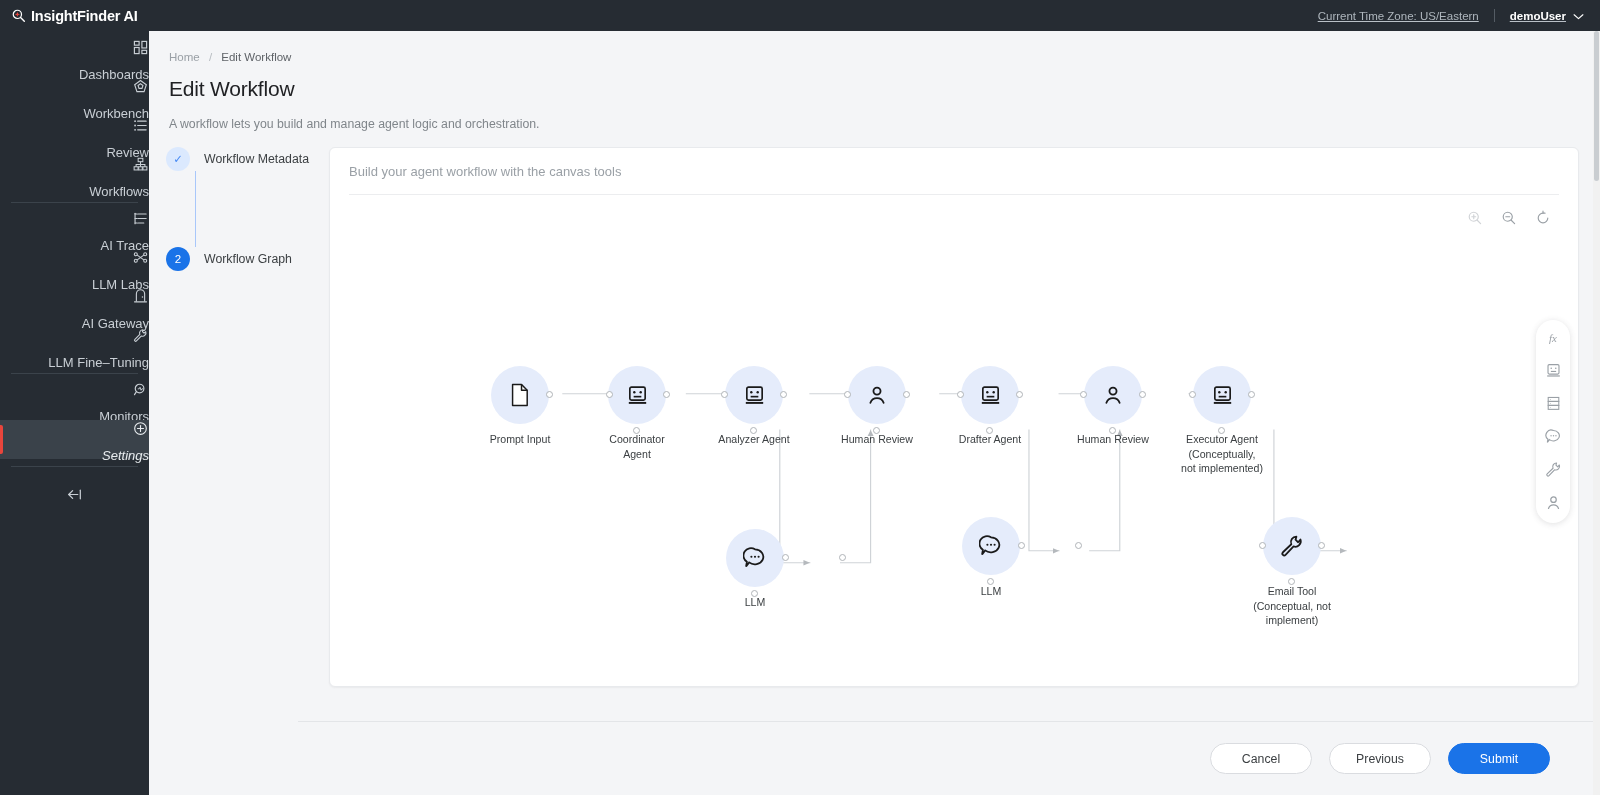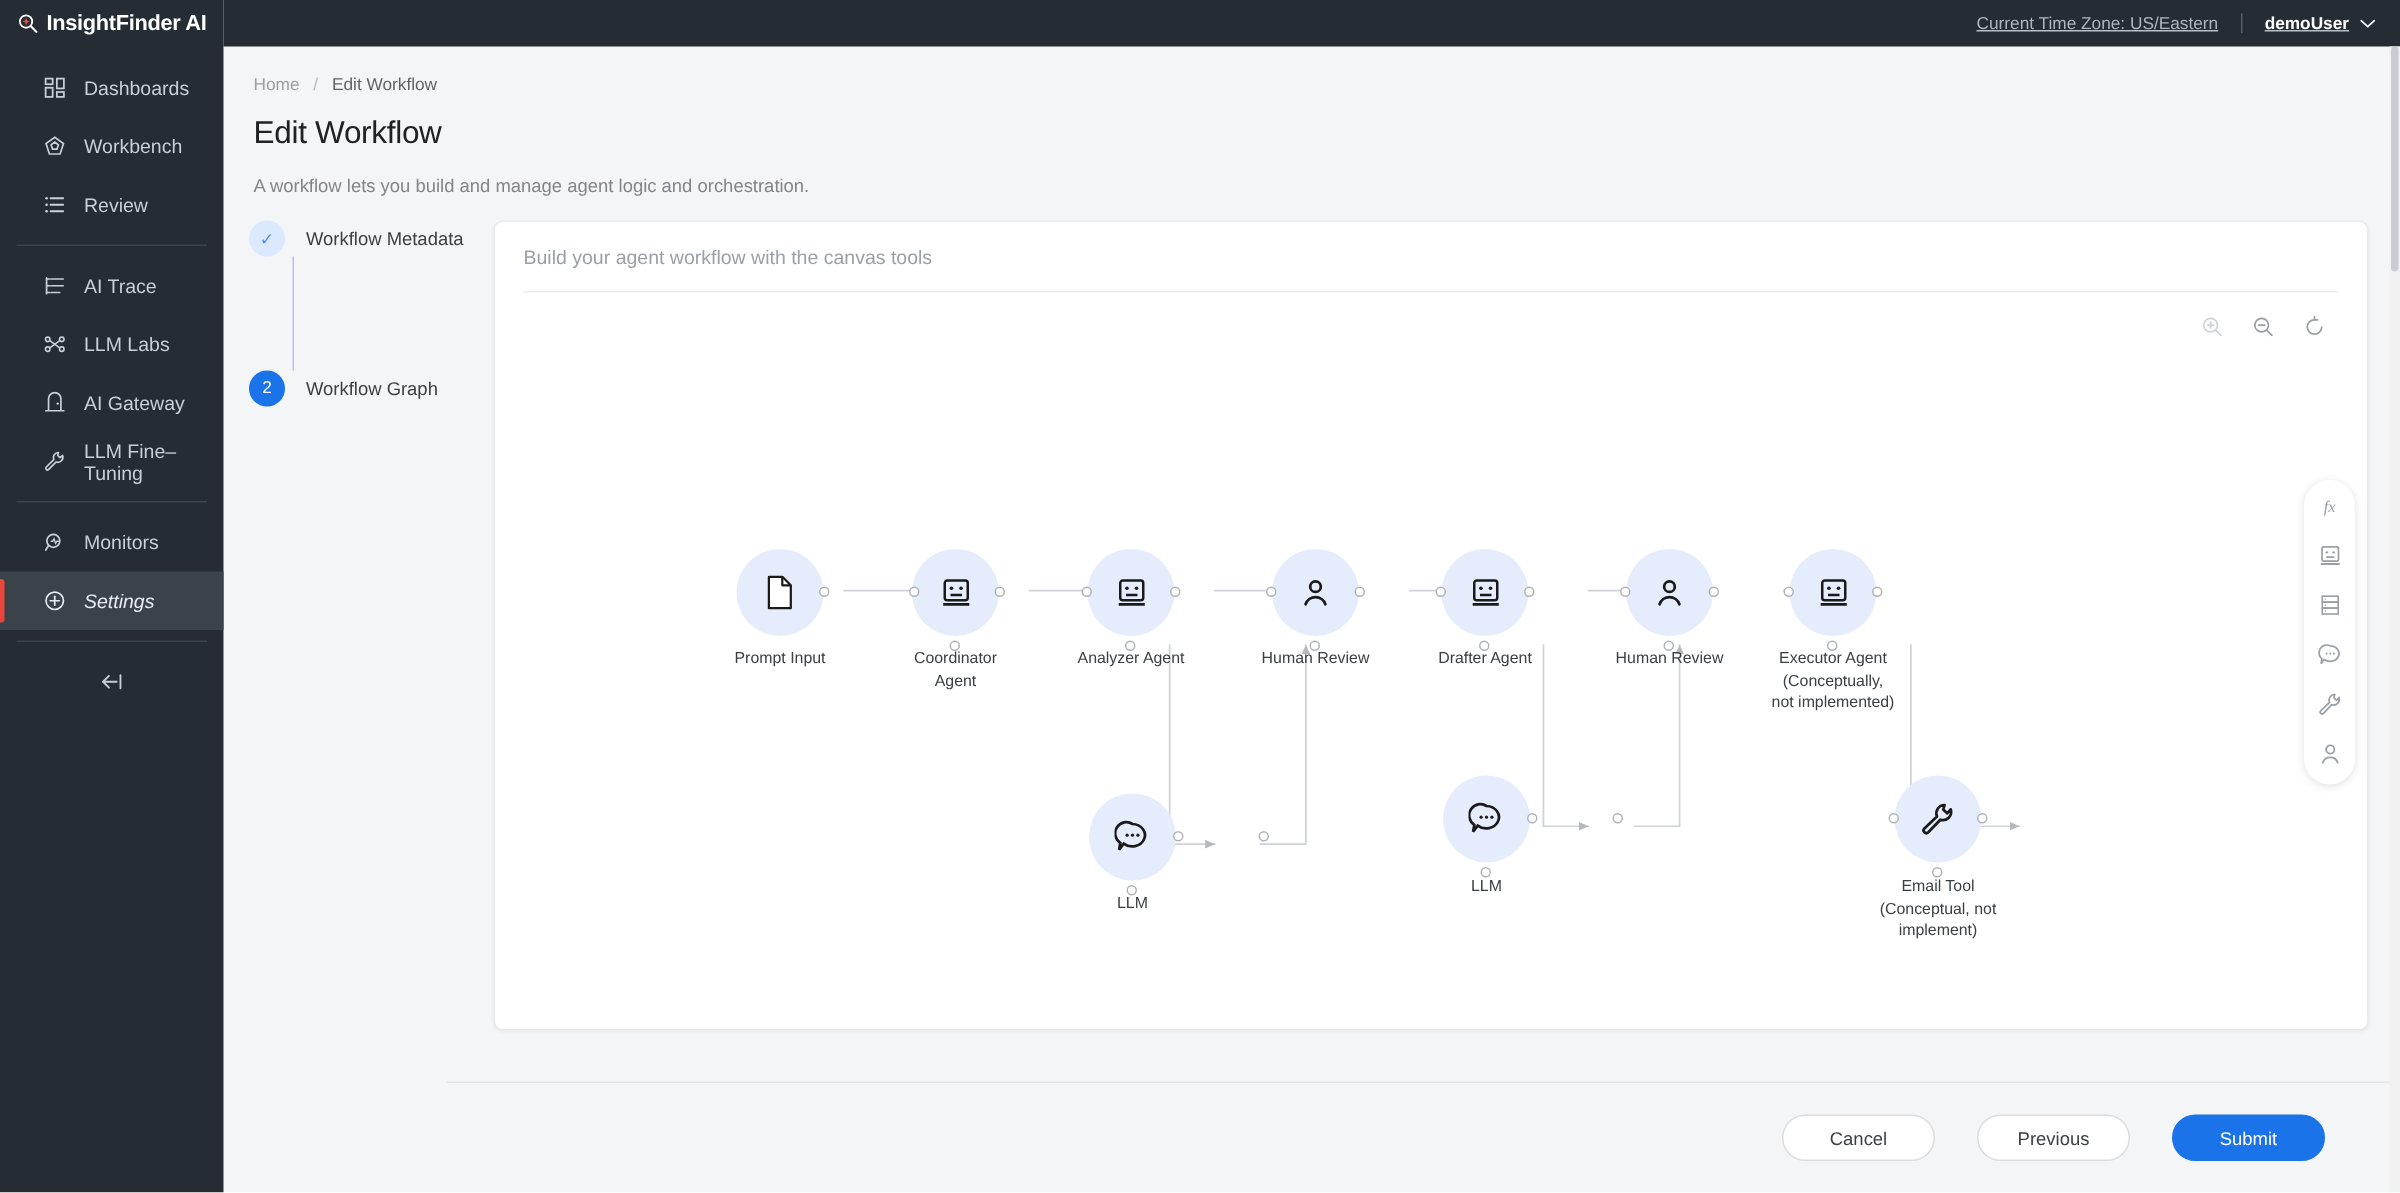--- a/index.html
+++ b/index.html
@@ -20,23 +20,24 @@
     position: relative; z-index: 5;
   }
   .brand {
     height: 31px; display: flex; align-items: center; gap: 5px;
     padding-left: 11px; font-size: 14.5px; font-weight: bold; color: #ffffff;
     letter-spacing: -0.2px;
   }
   .brand .logo { width: 15px; height: 15px; display: block; }
   .nav-group { padding-top: 8px; }
   .nav-item {
-    height: 39px; display: flex; align-items: center; gap: 11px;
-    padding-left: 28px; font-size: 13px; color: #c9cfd5; cursor: pointer;
+    height: 39px; display: flex; align-items: flex-end; gap: 11px;
+    padding-left: 13px; font-size: 13px; color: #c9cfd5; cursor: pointer;
     position: relative;
+    flex-direction: column;
   }
   .nav-item .ic { width: 17px; height: 17px; display: flex; align-items: center; justify-content: center; flex: 0 0 17px; }
   .nav-item .ic svg { display: block; }
   .nav-item.active { background: #3a424a; color: #e8ecef; font-style: italic; }
   .nav-item.active::before {
     content: ""; position: absolute; left: 0; top: 5px; bottom: 5px;
     width: 3px; background: #e8453c; border-radius: 0 2px 2px 0;
   }
   .nav-sep { height: 1px; background: #3b434b; margin: 7px 11px; }
   .collapse-row {
@@ -127,21 +128,21 @@
   .port {
     position: absolute; width: 7px; height: 7px; border-radius: 50%;
     background: #fff; border: 1px solid #b0b4b8; z-index: 3;
   }
 
   
   .footer {
     position: absolute; left: 149px; right: 0; bottom: 0; height: 74px;
     background: #f4f5f7; border-top: 1px solid #e3e5e8;
     display: flex; align-items: center; justify-content: flex-end;
-    padding-right: 50px; gap: 28px; z-index: 6;
+    padding-right: 50px; gap: 17px; z-index: 6;
   }
   .btn {
     height: 31px; min-width: 102px; border-radius: 16px; font-size: 12.3px;
     display: flex; align-items: center; justify-content: center; cursor: pointer;
     border: 1px solid #dadce0; background: #fff; color: #3c4043;
   }
   .btn.primary { background: #1a73e8; border-color: #1a73e8; color: #fff; }
 
   
   .page-scroll {
@@ -198,20 +199,32 @@
             <circle cx="2.2" cy="8" r="0.95" fill="#c9cfd5" stroke="none"></circle>
             <circle cx="2.2" cy="12.6" r="0.95" fill="#c9cfd5" stroke="none"></circle>
             <line x1="5" y1="3.4" x2="14" y2="3.4"></line>
               <line x1="5" y1="8" x2="14" y2="8"></line>
               <line x1="5" y1="12.6" x2="14" y2="12.6"></line>
           </svg>
         </span>
         <span>Review</span>
       </div>
 
+      <div class="nav-item">
+        <span class="ic">
+          <svg width="15" height="15" viewBox="0 0 16 16" fill="none" stroke="#c9cfd5" stroke-width="1.1">
+            <rect x="5.5" y="1.4" width="5" height="3.6"></rect>
+            <rect x="1.2" y="10.4" width="4.2" height="3.4"></rect>
+            <rect x="10.6" y="10.4" width="4.2" height="3.4"></rect>
+            <path d="M8 5 v3 M3.3 10.4 v-2.4 H12.7 v2.4 M8 8 v2.4"></path>
+            <rect x="6.1" y="10.4" width="3.8" height="3.4"></rect>
+          </svg>
+        </span>
+        <span>Workflows</span>
+      </div>
 
       <div class="nav-sep"></div>
 
       <div class="nav-item">
         <span class="ic">
           <svg width="15" height="15" viewBox="0 0 16 16" fill="none" stroke="#c9cfd5" stroke-width="1.2" stroke-linecap="round">
             <path d="M2.2 2.4 v11.2"></path>
             <line x1="5.5" y1="3.2" x2="14" y2="3.2"></line>
               <line x1="5.5" y1="8" x2="14" y2="8"></line>
               <line x1="5.5" y1="12.8" x2="11.5" y2="12.8"></line>

